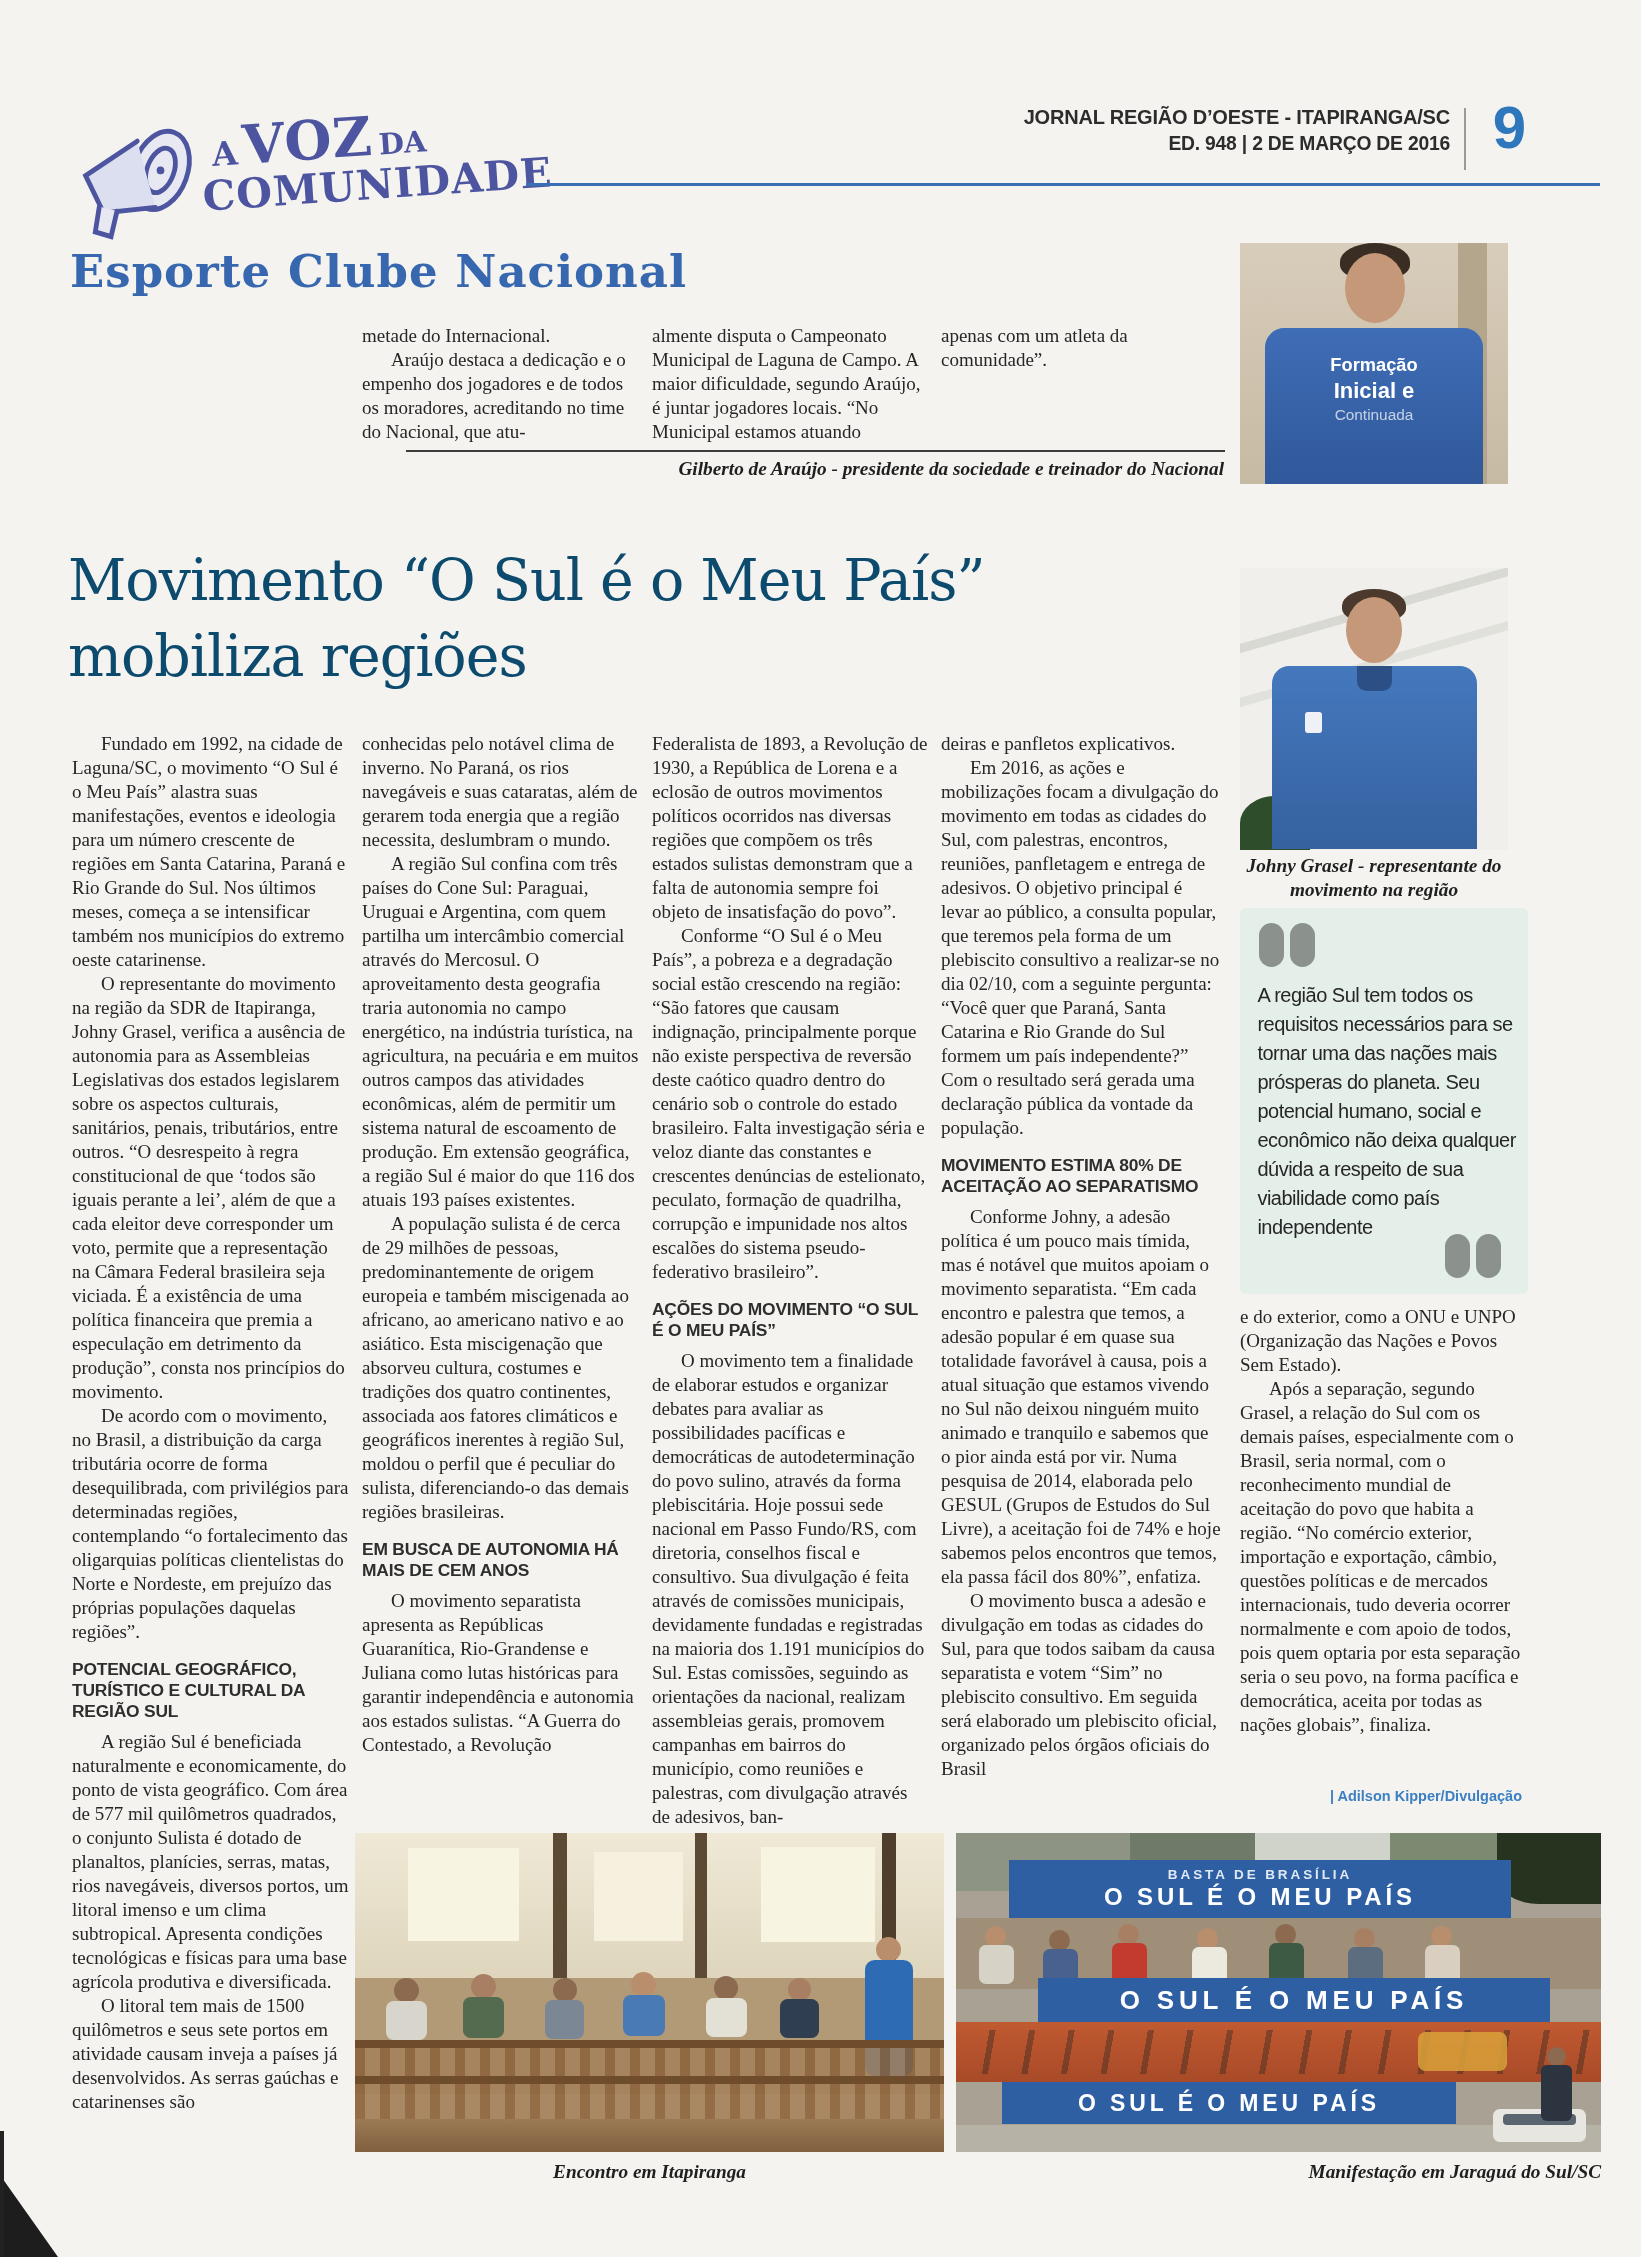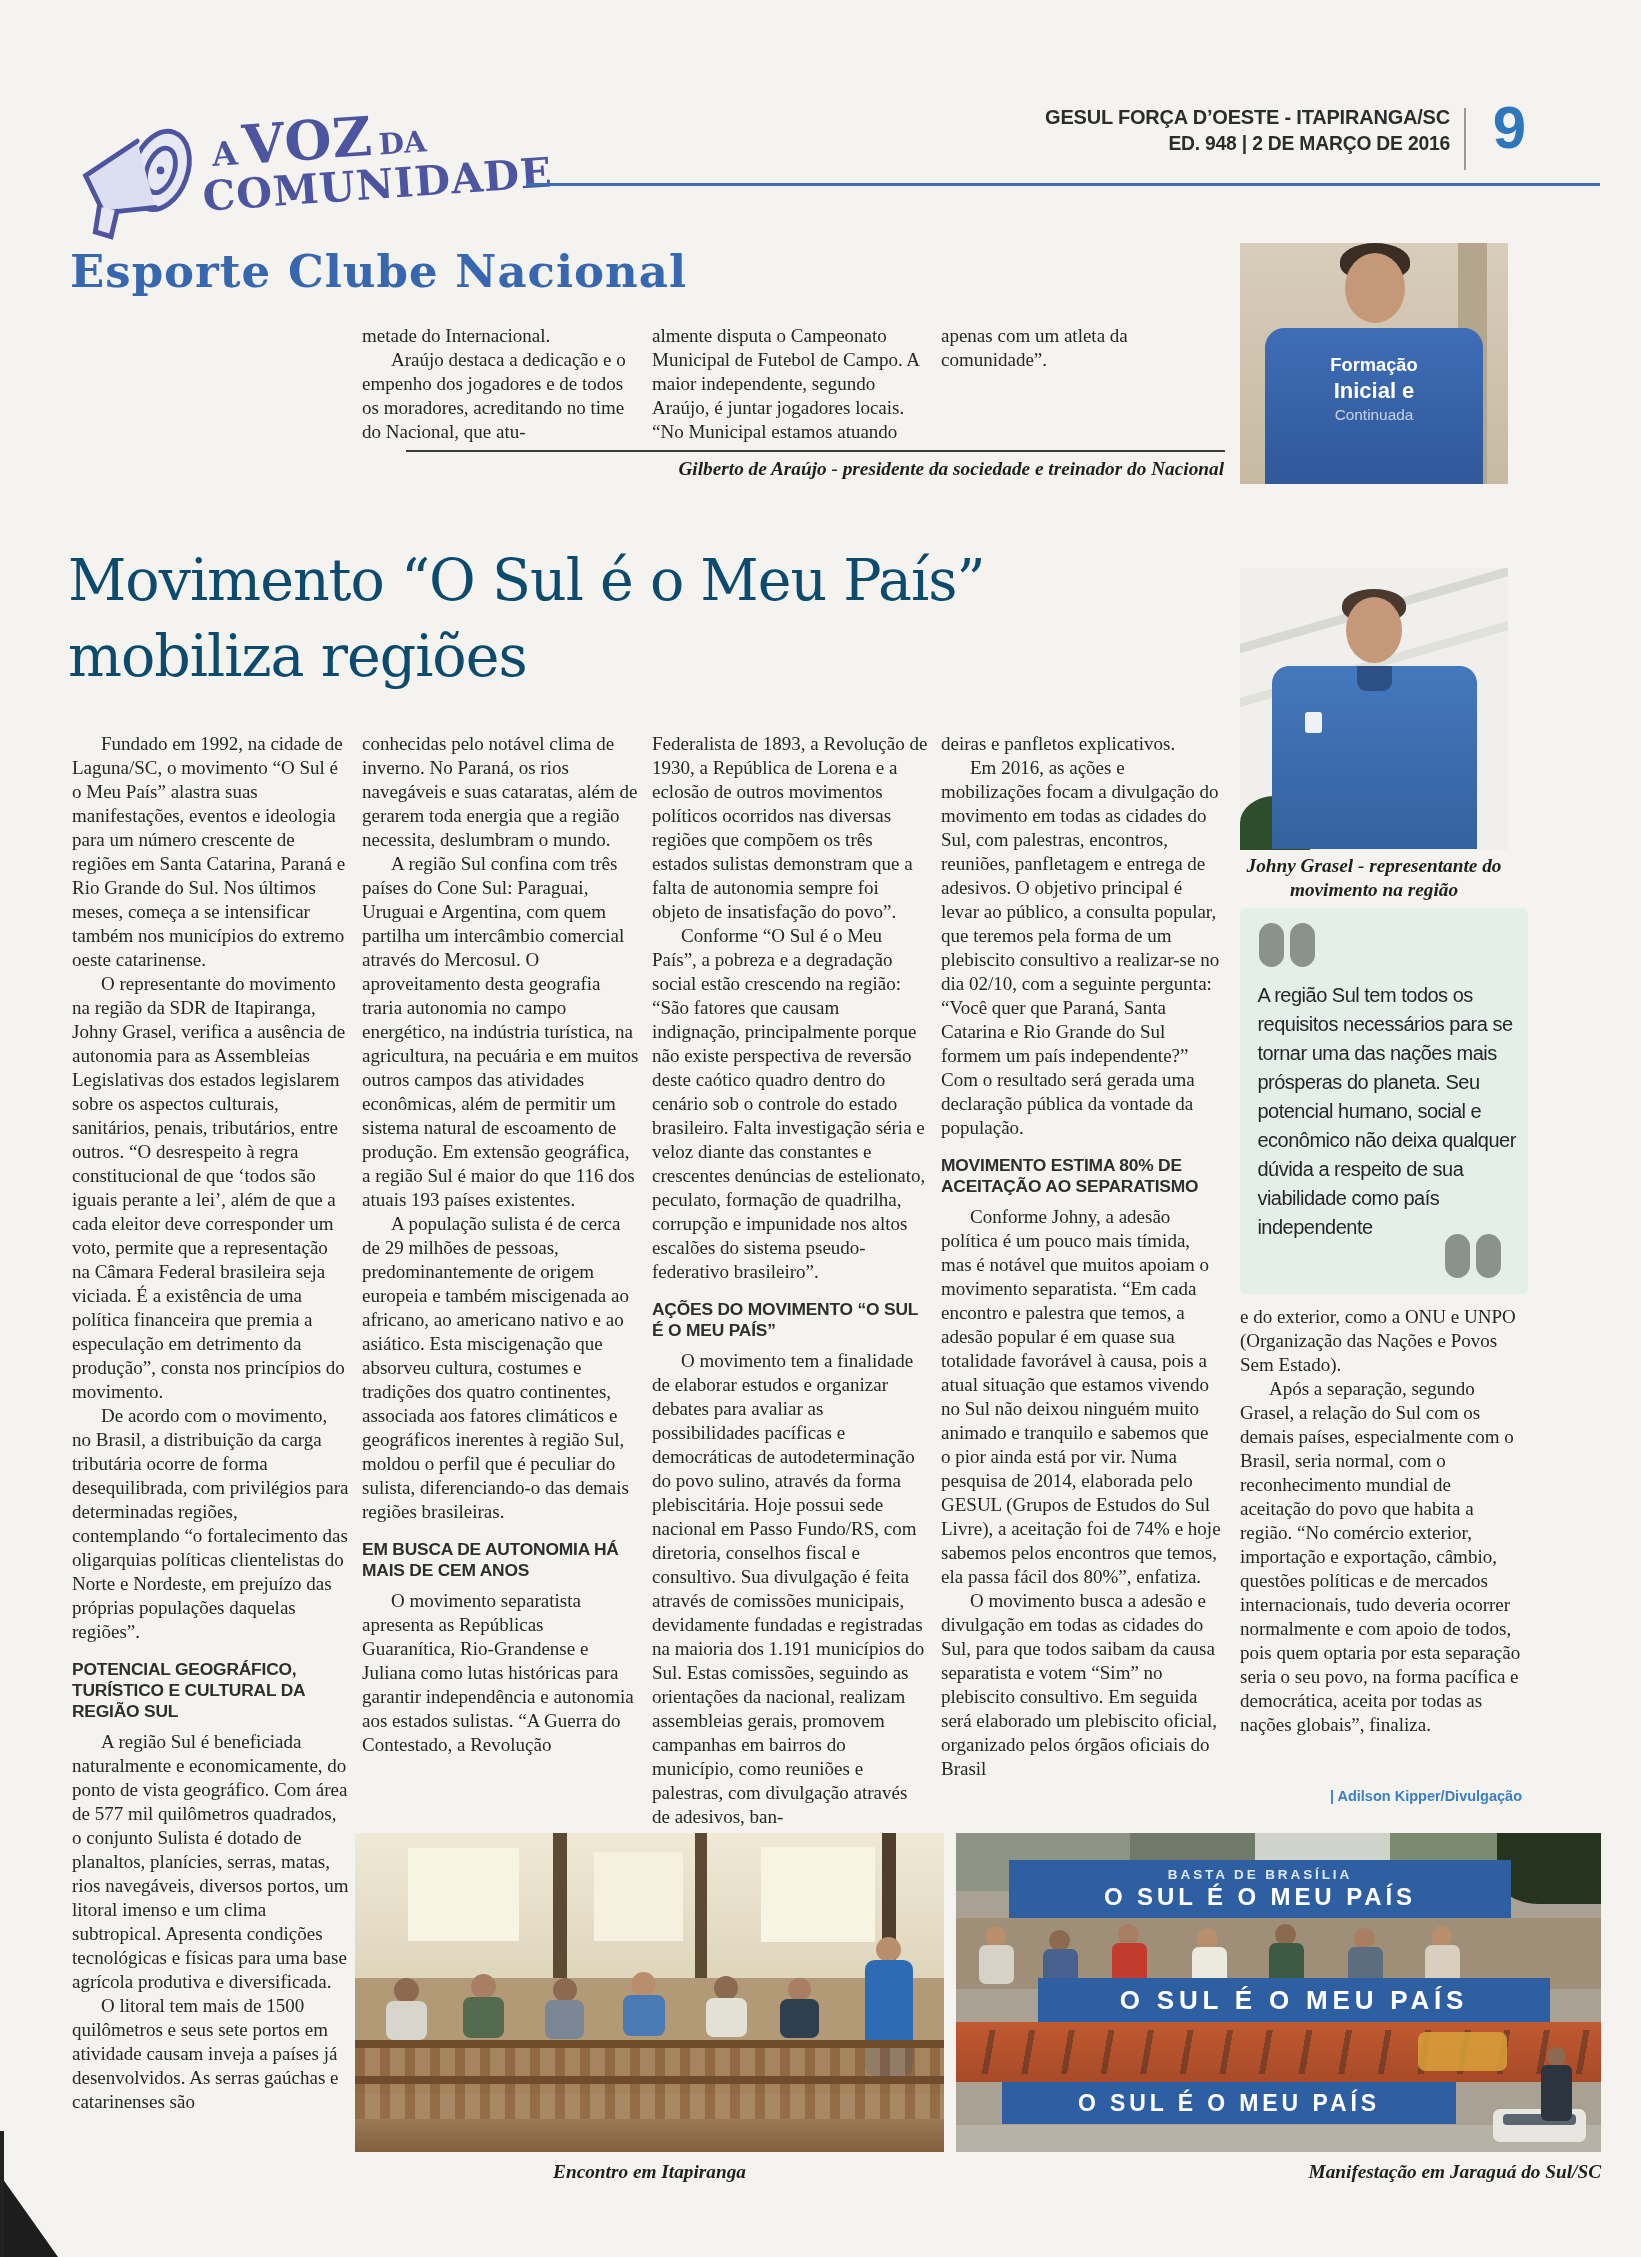--- a/index.html
+++ b/index.html
@@ -70,34 +70,34 @@
       <span class="logo-a">A</span>
       <span class="logo-voz">VOZ</span>
       <span class="logo-da">DA</span>
     </div>
     <div class="logo-line2">COMUNIDADE</div>
   </div>
 
   <div class="mast-rule"></div>
 
   <div class="mast-right">
-    <div class="l1">GESUL FORÇA D’OESTE - ITAPIRANGA/SC</div>
+    <div class="l1">JORNAL REGIÃO D’OESTE - ITAPIRANGA/SC</div>
     <div class="l2">ED.  948  |  2 DE MARÇO DE 2016</div>
   </div>
   <div class="mast-divider"></div>
   <div class="page-number">9</div>
 
   <div class="esporte-title">Esporte Clube Nacional</div>
 
   <div class="col" style="left:362px;top:324px;">
     <p class="ni">metade do Internacional.</p>
     <p>Araújo destaca a dedicação e o empenho dos jogadores e de todos os moradores, acreditando no time do Nacional, que atu-</p>
   </div>
   <div class="col" style="left:652px;top:324px;">
-    <p class="ni">almente disputa o Campeonato Municipal de Futebol de Campo. A maior independente, segundo Araújo, é juntar jogadores locais. “No Municipal estamos atuando</p>
+    <p class="ni">almente disputa o Campeonato Municipal de Laguna de Campo. A maior dificuldade, segundo Araújo, é juntar jogadores locais. “No Municipal estamos atuando</p>
   </div>
   <div class="col" style="left:941px;top:324px;width:280px;">
     <p class="ni">apenas com um atleta da comunidade”.</p>
   </div>
 
   <div class="photo" style="left:1240px;top:243px;width:268px;height:241px;background:linear-gradient(180deg,#d8cdbb,#c7baa3);">
     <div class="abs" style="left:218px;top:0;width:29px;height:241px;background:#b4a68c;"></div>
     <div class="abs" style="left:100px;top:0;width:70px;height:37px;border-radius:50% 50% 40% 40%;background:#3a2e24;"></div>
     <div class="abs" style="left:105px;top:9.7px;width:60px;height:70px;border-radius:50%;background:#c49878;"></div>
     <div class="abs" style="left:25px;top:85px;width:218px;height:156px;border-radius:19.3px 19.3px 0 0;background:linear-gradient(180deg,#3f6db6,#30589a);">

